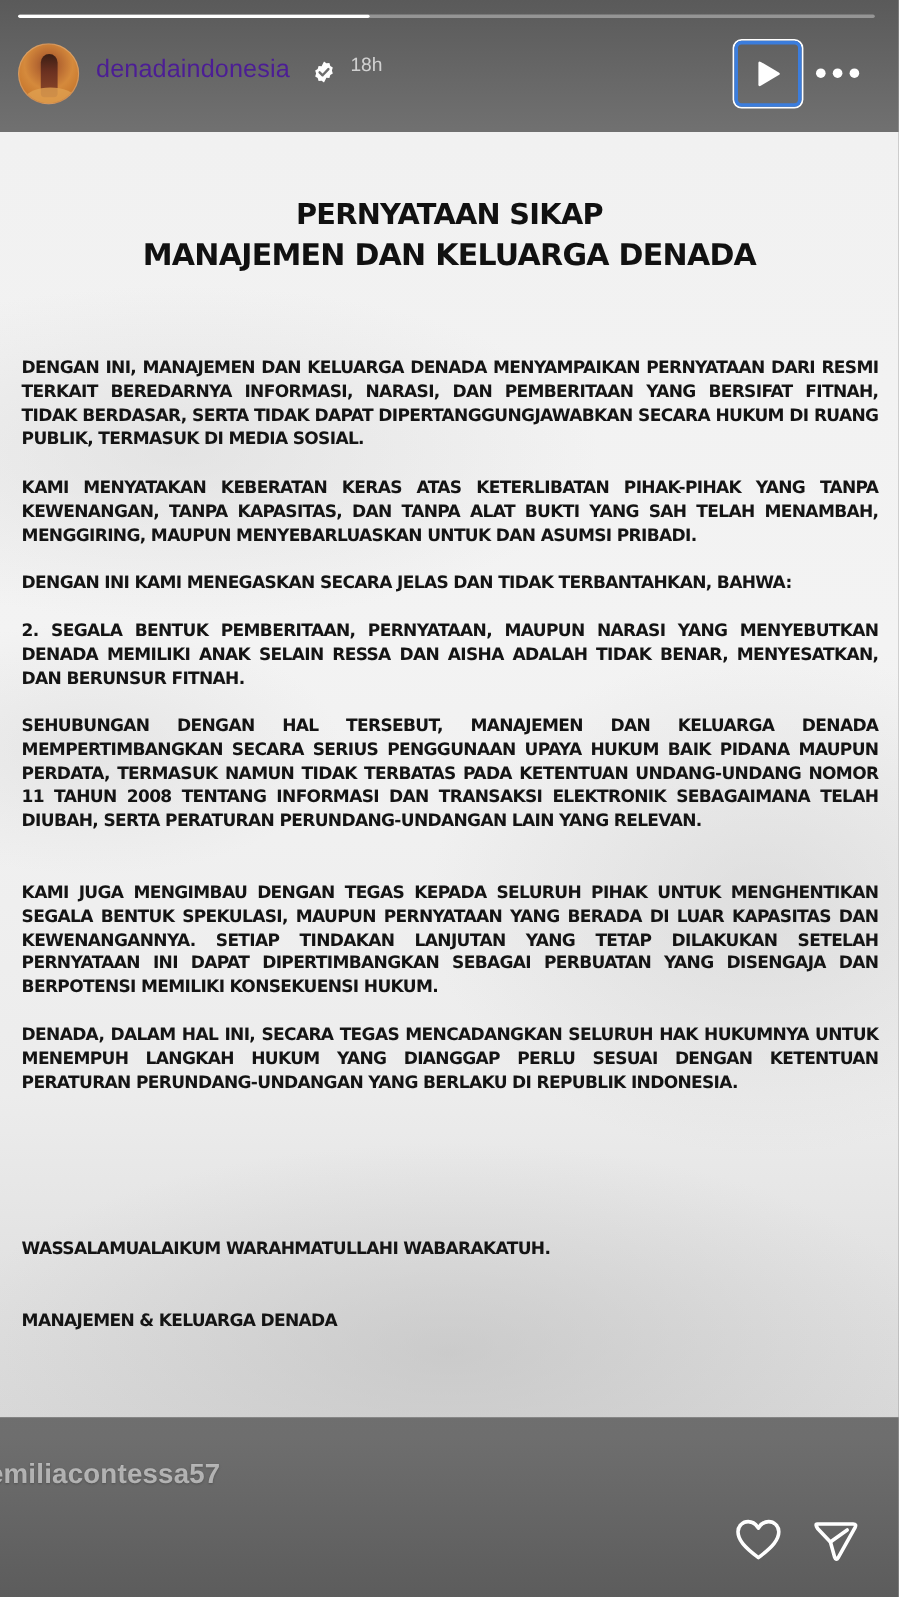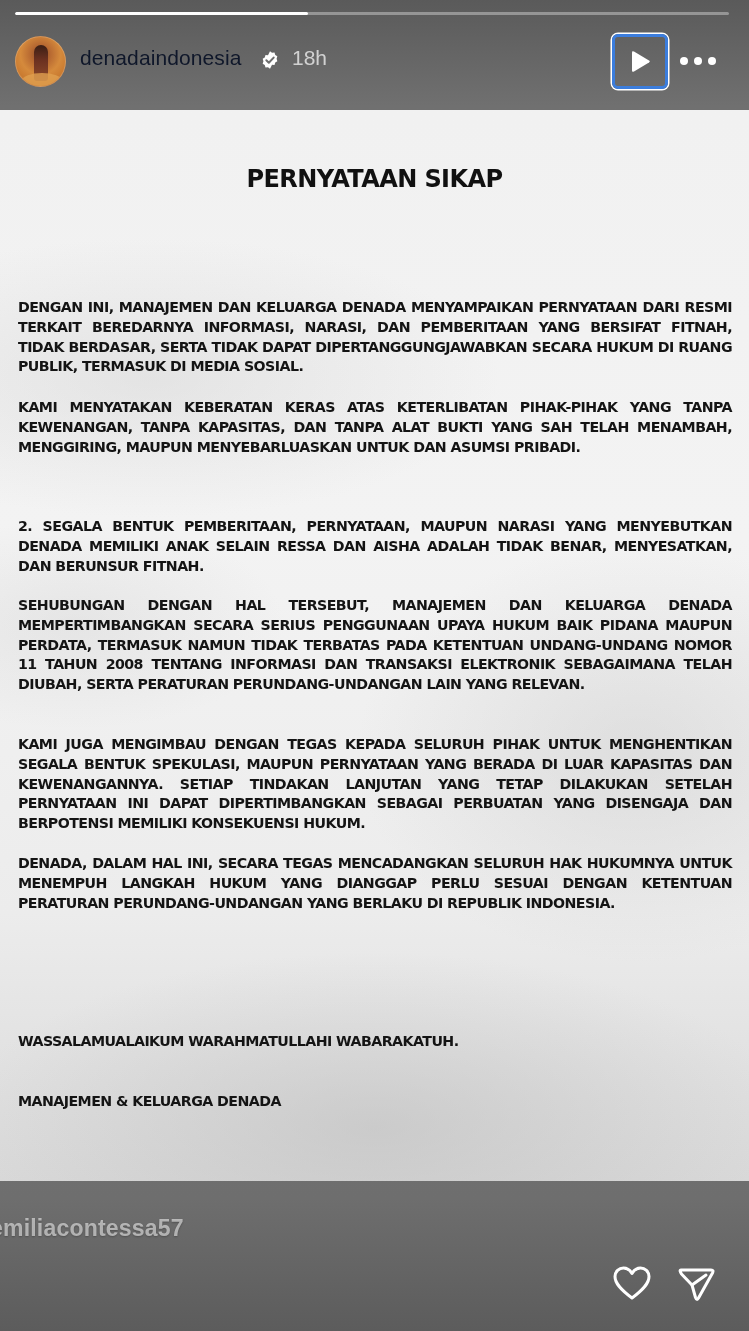--- a/index.html
+++ b/index.html
@@ -26,28 +26,28 @@
     content: ""; position: absolute; left: 18px; top: 8px; width: 14px; height: 36px;
     background: linear-gradient(180deg, #3a1e14 0%, #6a3020 40%, #8e4a2a 100%);
     border-radius: 7px 7px 3px 3px;
   }
   .avatar::after {
     content: ""; position: absolute; left: 6px; top: 36px; width: 40px; height: 16px;
     background: #e0a050; border-radius: 50%;
     opacity: 0.8;
   }
   .username {
-    position: absolute; left: 80px; top: 18px; font-size: 21px; color: #0f172a; font-weight: normal;
+    position: absolute; left: 80px; top: 18px; font-size: 21px; color: #4c1d95; font-weight: normal;
     letter-spacing: 0.1px;
   }
   .verified {
     position: absolute; left: 260px; top: 22px; width: 20px; height: 20px;
   }
   .time {
-    position: absolute; left: 292px; top: 18px; font-size: 21px; color: rgba(255,255,255,0.7);
+    position: absolute; left: 292px; top: 18px; font-size: 16px; color: rgba(255,255,255,0.7);
   }
   .play-btn {
     position: absolute; left: 612px; top: 6px; width: 56px; height: 55px;
     border: 3px solid #3b7ddd; border-radius: 6px;
     box-shadow: 0 0 0 1.5px #ffffff;
     background: transparent;
     display: flex; align-items: center; justify-content: center;
   }
   .more-btn {
     position: absolute; left: 680px; top: 18px; width: 36px; height: 30px;
@@ -113,23 +113,25 @@
   </div>
   <div class="more-btn">
     <span></span>
     <span></span>
     <span></span>
   </div>
 </div>
 
 <div class="story">
   <div class="doc-title t1">PERNYATAAN SIKAP</div>
+  <div class="doc-title t2">MANAJEMEN DAN KELUARGA DENADA</div>
 
   <div class="para" style="top:188px">DENGAN INI, MANAJEMEN DAN KELUARGA DENADA MENYAMPAIKAN PERNYATAAN DARI RESMI TERKAIT BEREDARNYA INFORMASI, NARASI, DAN PEMBERITAAN YANG BERSIFAT FITNAH, TIDAK BERDASAR, SERTA TIDAK DAPAT DIPERTANGGUNGJAWABKAN SECARA HUKUM DI RUANG PUBLIK, TERMASUK DI MEDIA SOSIAL.</div>
   <div class="para" style="top:288px">KAMI MENYATAKAN KEBERATAN KERAS ATAS KETERLIBATAN PIHAK-PIHAK YANG TANPA KEWENANGAN, TANPA KAPASITAS, DAN TANPA ALAT BUKTI YANG SAH TELAH MENAMBAH, MENGGIRING, MAUPUN MENYEBARLUASKAN UNTUK DAN ASUMSI PRIBADI.</div>
+  <div class="para tight" style="top:367px">DENGAN INI KAMI MENEGASKAN SECARA JELAS DAN TIDAK TERBANTAHKAN, BAHWA:</div>
   <div class="para" style="top:407px">2. SEGALA BENTUK PEMBERITAAN, PERNYATAAN, MAUPUN NARASI YANG MENYEBUTKAN DENADA MEMILIKI ANAK SELAIN RESSA DAN AISHA ADALAH TIDAK BENAR, MENYESATKAN, DAN BERUNSUR FITNAH.</div>
   <div class="para" style="top:486px">SEHUBUNGAN DENGAN HAL TERSEBUT, MANAJEMEN DAN KELUARGA DENADA MEMPERTIMBANGKAN SECARA SERIUS PENGGUNAAN UPAYA HUKUM BAIK PIDANA MAUPUN PERDATA, TERMASUK NAMUN TIDAK TERBATAS PADA KETENTUAN UNDANG-UNDANG NOMOR 11 TAHUN 2008 TENTANG INFORMASI DAN TRANSAKSI ELEKTRONIK SEBAGAIMANA TELAH DIUBAH, SERTA PERATURAN PERUNDANG-UNDANGAN LAIN YANG RELEVAN.</div>
   <div class="para" style="top:625px">KAMI JUGA MENGIMBAU DENGAN TEGAS KEPADA SELURUH PIHAK UNTUK MENGHENTIKAN SEGALA BENTUK SPEKULASI, MAUPUN PERNYATAAN YANG BERADA DI LUAR KAPASITAS DAN KEWENANGANNYA. SETIAP TINDAKAN LANJUTAN YANG TETAP DILAKUKAN SETELAH PERNYATAAN INI DAPAT DIPERTIMBANGKAN SEBAGAI PERBUATAN YANG DISENGAJA DAN BERPOTENSI MEMILIKI KONSEKUENSI HUKUM.</div>
   <div class="para" style="top:744px">DENADA, DALAM HAL INI, SECARA TEGAS MENCADANGKAN SELURUH HAK HUKUMNYA UNTUK MENEMPUH LANGKAH HUKUM YANG DIANGGAP PERLU SESUAI DENGAN KETENTUAN PERATURAN PERUNDANG-UNDANGAN YANG BERLAKU DI REPUBLIK INDONESIA.</div>
   <div class="para tight" style="top:922px">WASSALAMUALAIKUM WARAHMATULLAHI WABARAKATUH.</div>
   <div class="para tight" style="top:982px">MANAJEMEN &amp; KELUARGA DENADA</div>
 </div>
 
 <div class="footer">
   <span class="reply-user">emiliacontessa57</span>

